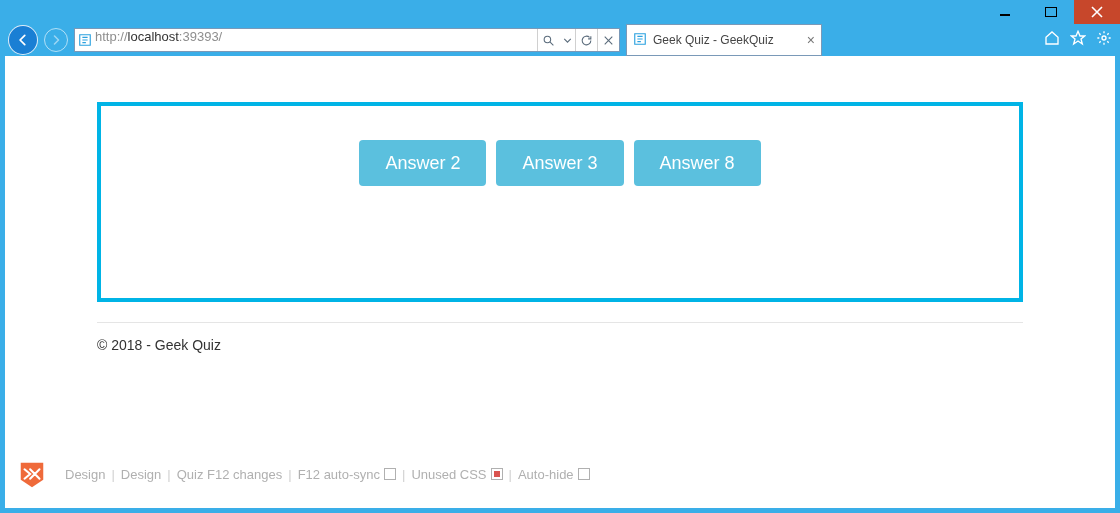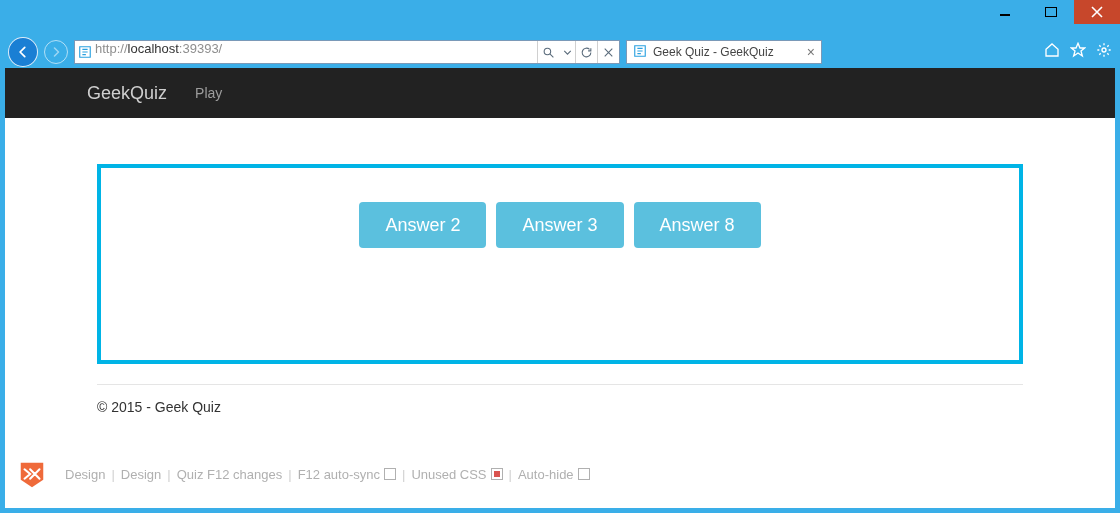--- a/index.html
+++ b/index.html
@@ -43,21 +43,20 @@
   .titlebar .btn.close svg { width: 12px; height: 12px; }
 
   
   .chrome {
     height: 32px;
     background: #3aaee8;
     display: flex;
     align-items: center;
     padding: 0 8px 0 8px;
     gap: 6px;
-    margin-top: 12px;
   }
   .navbtn {
     width: 30px; height: 30px;
     border: 1px solid rgba(255,255,255,0.85);
     border-radius: 50%;
     display: flex; align-items: center; justify-content: center;
     background:#fff;
   }
   .navbtn.back { background:#1a7fd4; }
   .navbtn svg { width: 14px; height: 14px; }
@@ -92,21 +91,21 @@
   }
   .addr-icon {
     width: 22px; height:100%;
     display:flex; align-items:center; justify-content:center;
     border-left:1px solid #d0d0d0;
     color:#5a6b7b;
   }
   .addr-icon svg{width:13px;height:13px;}
 
   .tab {
-    height: 24px;
+    height: 32px;
     width: 196px;
     background: #fff;
     border: 1px solid #7a99b8;
     display: flex;
     align-items: center;
     padding: 0 6px;
     gap: 6px;
     font-size: 12px;
     color:#444;
   }
@@ -299,33 +298,29 @@
           </svg></span>
       <span><svg viewBox="0 0 24 24">
             <circle cx="12" cy="12" r="3" fill="none" stroke="#fff" stroke-width="2"></circle>
             <path d="M12 2v3M12 19v3M2 12h3M19 12h3M5 5l2 2M17 17l2 2M19 5l-2 2M7 17l-2 2" stroke="#fff" stroke-width="2"></path>
           </svg></span>
     </div>
   </div>
 
   <div class="viewport">
 
-    <div class="page-nav">
-      <span class="brand">GeekQuiz</span>
-      <span class="navlink">Play</span>
-    </div>
 
     <div class="page-body">
       <div class="quiz-card">
         <button class="ans-btn">Answer 2</button>
         <button class="ans-btn">Answer 3</button>
         <button class="ans-btn">Answer 8</button>
       </div>
       <hr class="sep">
-      <div class="footer-text">© 2015 - Geek Quiz</div>
+      <div class="footer-text">© 2018 - Geek Quiz</div>
     </div>
 
     <div class="dev-bar">
       <div class="dev-logo">
         <svg viewBox="0 0 32 32" width="30" height="30">
           <path d="M4 4 L28 4 L28 22 L16 30 L4 22 Z" fill="#ef6a3a"></path>
           <path d="M8 11 L14 16 L8 21 M14 11 L24 21 M14 21 L24 11" stroke="#fff" stroke-width="2.2" fill="none" stroke-linecap="round"></path>
         </svg>
       </div>
       <span class="item">Design</span>

